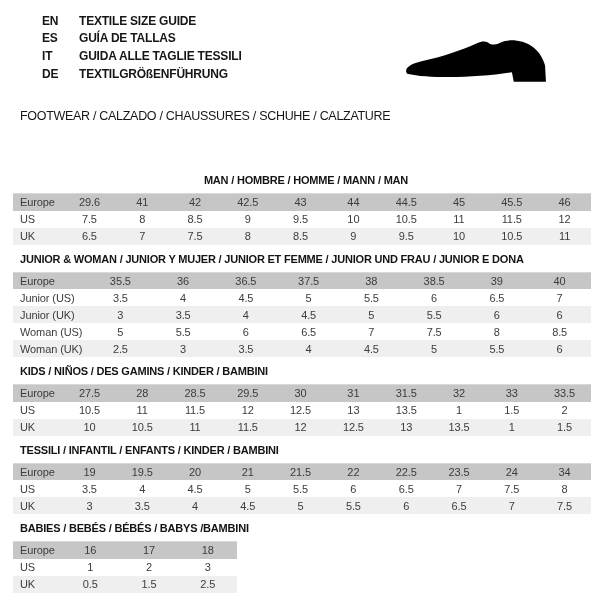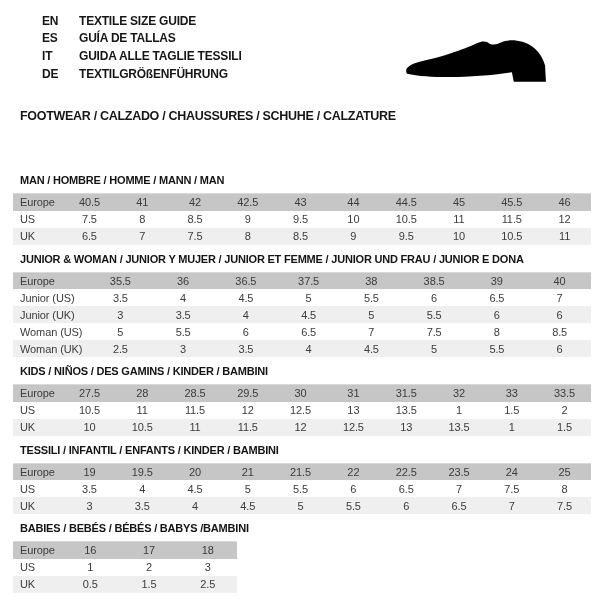--- a/index.html
+++ b/index.html
@@ -16,31 +16,31 @@
   .lang-block { position: absolute; top: 12px; left: 22px; margin-left: 20px; }
   .lang-row { display: flex; align-items: center; height: 17.6px; font-weight: bold; font-size: 12px; letter-spacing: -0.2px; }
   .lang-code { width: 37px; flex: 0 0 37px; }
   .lang-label { white-space: nowrap; }
 
   .shoe-wrap { position: absolute; top: 33px; left: 396px; width: 184px; height: 61px; }
   .shoe-wrap svg { display: block; width: 100%; height: 100%; }
 
   .footwear-line {
     position: absolute; top: 109px; left: 20px;
-    font-weight: bold; font-size: 12.5px; letter-spacing: -0.3px; white-space: nowrap;
+    font-weight: normal; font-size: 12.5px; letter-spacing: -0.3px; white-space: nowrap;
   }
 
   
   .tables-area { position: absolute; top: 174px; left: 13px; width: 579px; }
   .size-section .sec-title {
     margin: 8px 0 6px 7px;
     font-size: 11px; font-weight: bold; letter-spacing: -0.2px;
     line-height: 13px; white-space: nowrap; color: #141414;
   }
-  .size-section:first-child .sec-title { margin-top: 0; }
+  .size-section:first-child .sec-title { margin-top: 0; text-align: center; }
 
   table.size-table {
     border-collapse: collapse; table-layout: fixed;
     width: 578px; border-top: 1px solid #d9d9d9;
   }
   .size-table td {
     height: 17px; padding: 0; font-size: 11px; letter-spacing: -0.1px;
     text-align: center; color: #3c3c3c; white-space: nowrap; overflow: hidden;
   }
   .size-table td.row-label { text-align: left; padding-left: 7px; }
@@ -94,21 +94,21 @@
 
   <div class="footwear-line">FOOTWEAR / CALZADO / CHAUSSURES / SCHUHE / CALZATURE</div>
 
   <div class="tables-area">
   <section class="size-section">
     <h2 class="sec-title">MAN / HOMBRE / HOMME / MANN / MAN</h2>
     <table class="size-table">
       <tbody>
             <tr>
               <td class="row-label">Europe</td>
-              <td>40.5</td>
+              <td>29.6</td>
               <td>41</td>
               <td>42</td>
               <td>42.5</td>
               <td>43</td>
               <td>44</td>
               <td>44.5</td>
               <td>45</td>
               <td>45.5</td>
               <td>46</td>
             </tr>
@@ -260,21 +260,21 @@
               <td class="row-label">Europe</td>
               <td>19</td>
               <td>19.5</td>
               <td>20</td>
               <td>21</td>
               <td>21.5</td>
               <td>22</td>
               <td>22.5</td>
               <td>23.5</td>
               <td>24</td>
-              <td>25</td>
+              <td>34</td>
             </tr>
             <tr>
               <td class="row-label">US</td>
               <td>3.5</td>
               <td>4</td>
               <td>4.5</td>
               <td>5</td>
               <td>5.5</td>
               <td>6</td>
               <td>6.5</td>

